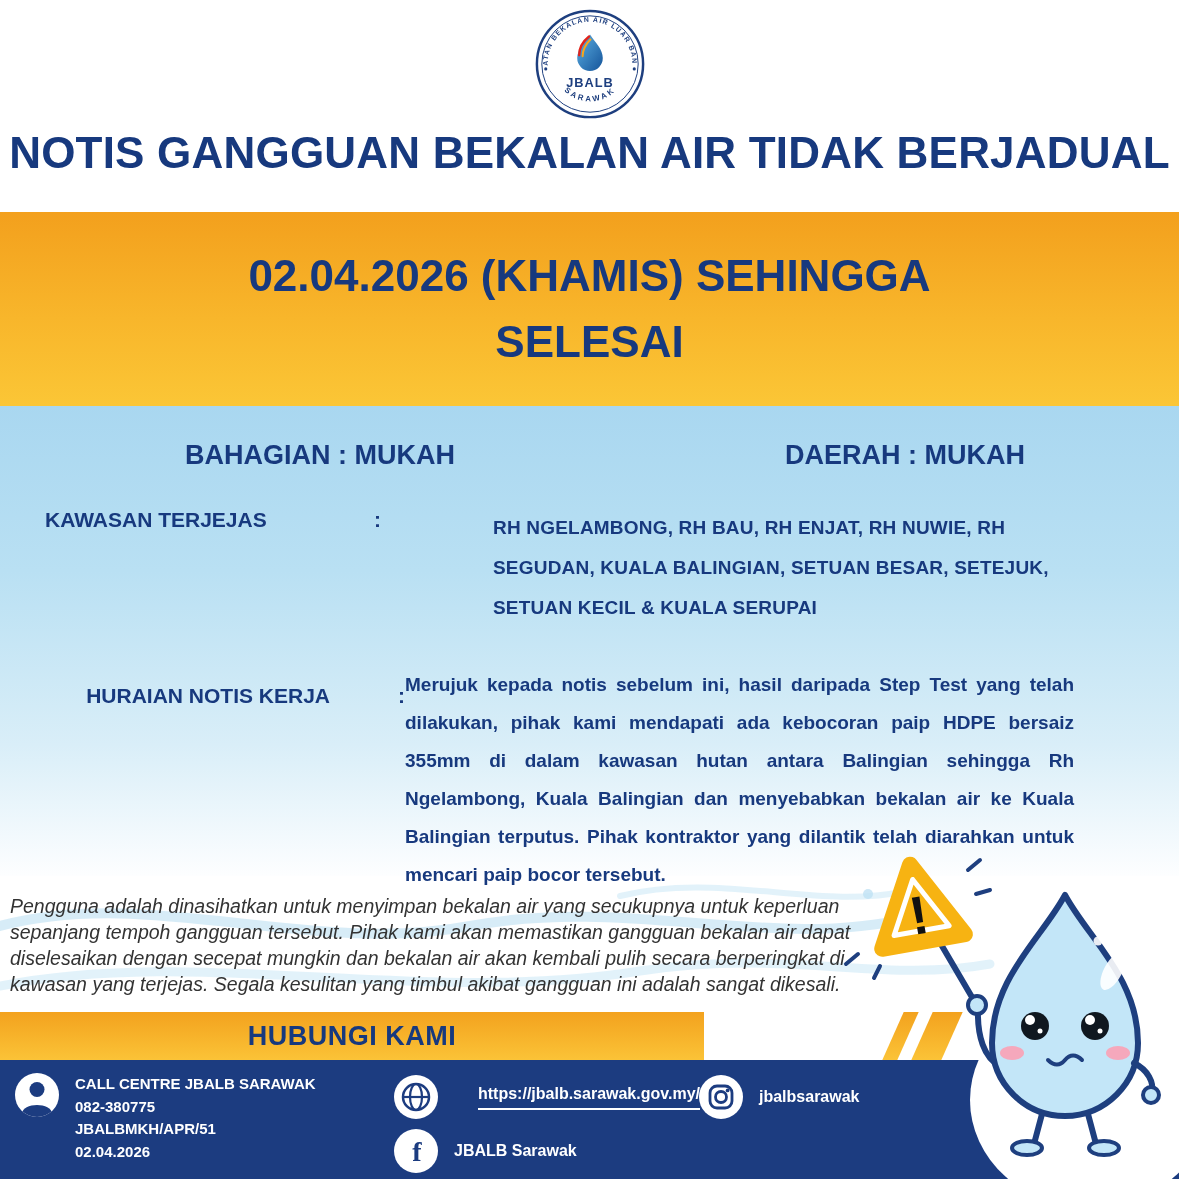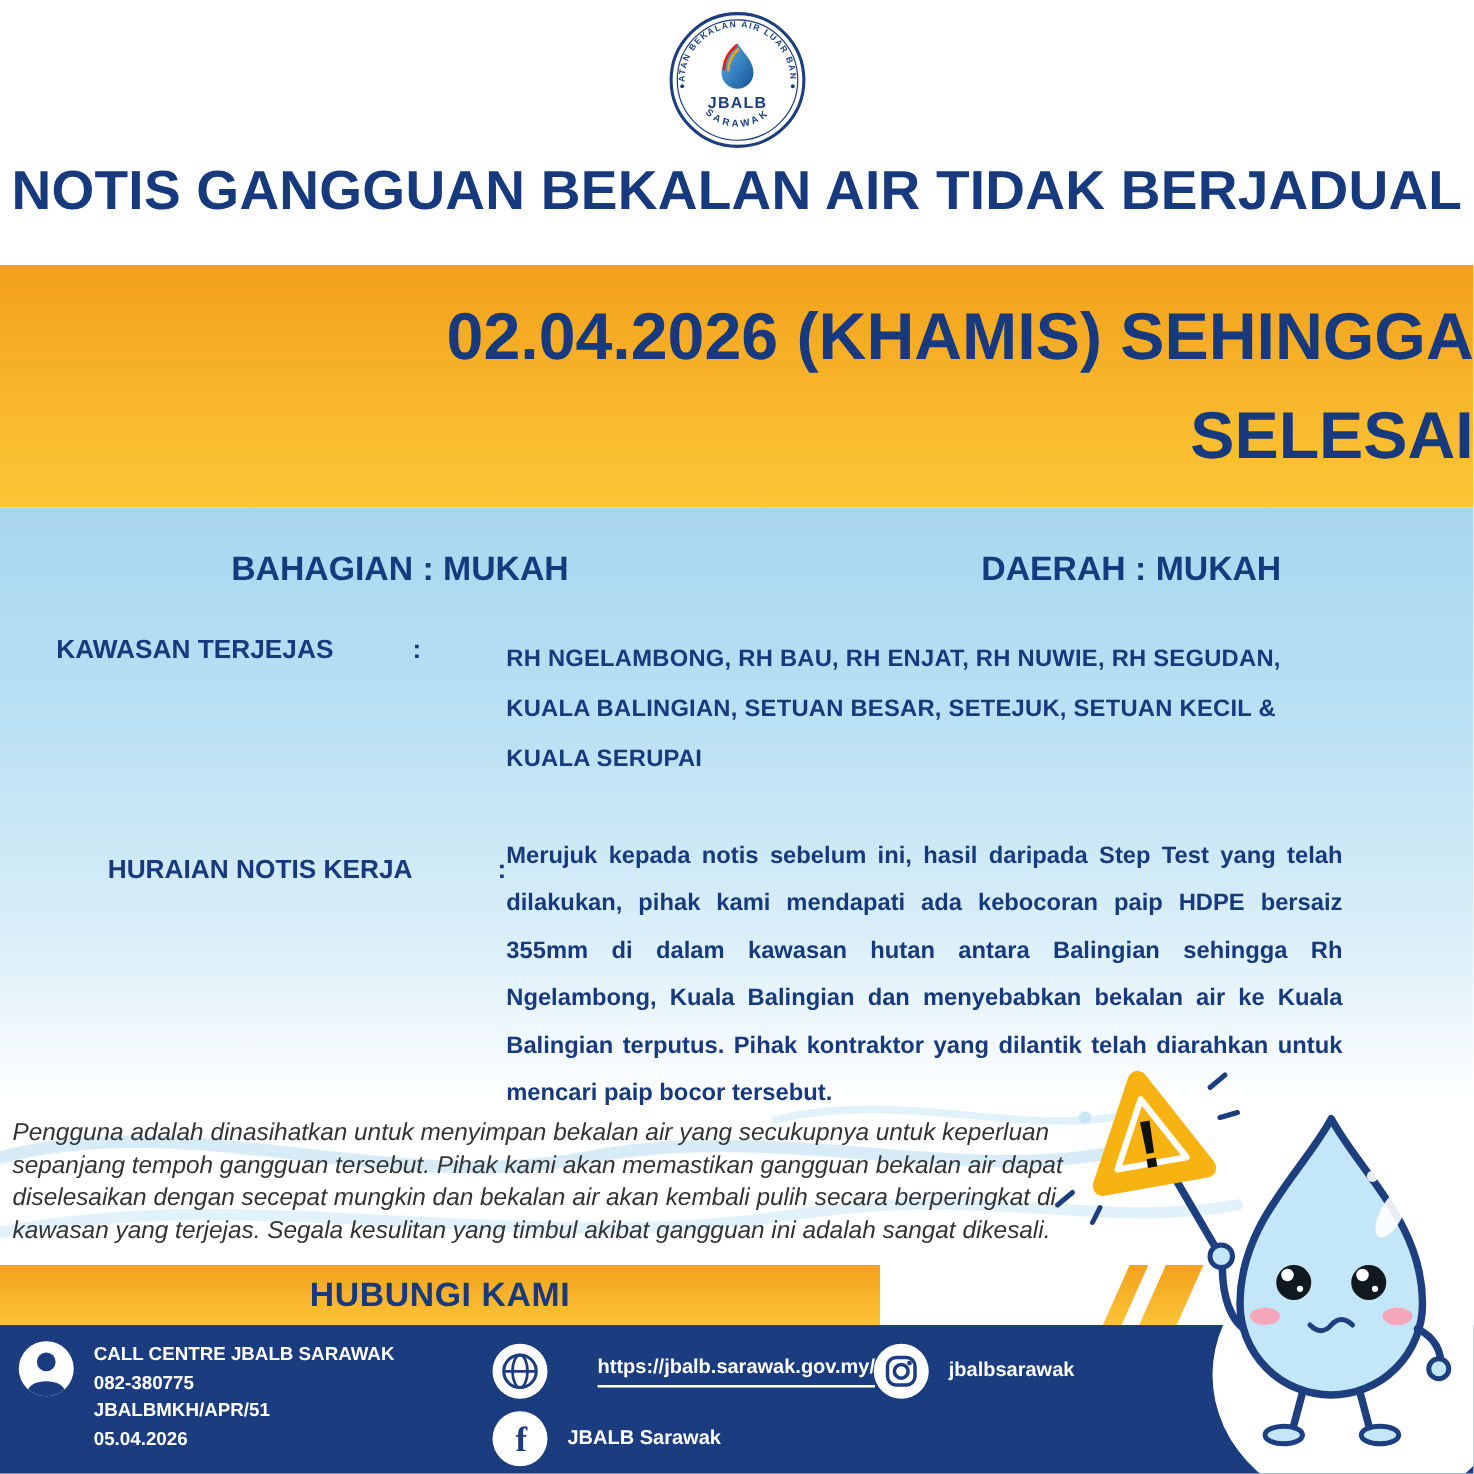--- a/index.html
+++ b/index.html
@@ -6,33 +6,33 @@
   body { width:1179px; height:1179px; background:#fff; font-family:"Liberation Sans",sans-serif; }
   .poster { position:relative; width:1179px; height:1179px; background:#fff; overflow:hidden; }
 
   
   .header { height:206px; text-align:center; position:relative; z-index:2; }
   .logo-svg { display:block; margin:6px auto 4px; }
   .title { font-size:44px; font-weight:800; color:#17397e; letter-spacing:0.2px; white-space:nowrap; }
 
   
   .date-banner { height:194px; background:linear-gradient(180deg,#f3a01d 0%,#f8b62b 55%,#fbc636 100%);
-    display:flex; flex-direction:column; align-items:flex-end; justify-content:center;
-    color:#17397e; font-weight:800; font-size:53px; line-height:1.5; position:relative; z-index:2; }
+    display:flex; flex-direction:column; align-items:center; justify-content:center;
+    color:#17397e; font-weight:800; font-size:44px; line-height:1.5; position:relative; z-index:2; }
 
   
   .content { height:470px; background:linear-gradient(180deg,#a9d7f0 0%,#b9e0f3 35%,#d9eef8 72%,#fdfeff 100%);
     padding-top:34px; color:#17397e; position:relative; z-index:2; }
   .region-row { display:flex; justify-content:space-between; padding:0 154px 0 185px;
     font-size:27px; font-weight:800; height:34px; }
   .field-row { display:grid; grid-template-columns:285px 75px auto; padding-left:45px; padding-right:105px; }
   .field-row .label { font-size:21px; font-weight:800; }
   .field-row .sep { font-size:21px; font-weight:800; }
   .field-row .value { font-size:19px; font-weight:700; }
-  .row-kawasan { margin-top:34px; }
+  .row-kawasan { margin-top:34px;gap:44px; }
   .row-kawasan .value { line-height:2.1; letter-spacing:0.2px; }
   .row-huraian { margin-top:18px; }
   .row-huraian .label, .row-huraian .sep { padding-top:38px;text-align:right; }
   .row-huraian .value { text-align:justify; line-height:2.0;margin-top:20px; }
 
   
   .disclaimer-wrap { position:relative; height:136px; z-index:2; }
   .splash-svg { position:absolute; left:0; top:-20px; width:1179px; height:190px; z-index:0; pointer-events:none; }
   .disclaimer { position:relative; z-index:1; padding:18px 312px 0 10px; font-style:italic;
     font-size:19.5px; line-height:1.33; color:#333; }
@@ -151,21 +151,21 @@
         <circle cx="23" cy="23" r="22" fill="#ffffff"></circle>
         <g clip-path="url(#pclip)">
           <circle cx="23" cy="17.5" r="7.5" fill="#1c3c80"></circle>
           <path d="M8,42 C8,30 38,30 38,42 L38,48 8,48 Z" fill="#1c3c80"></path>
         </g>
       </svg>
       <div class="call-lines">
         <div>CALL CENTRE JBALB SARAWAK</div>
         <div>082-380775</div>
         <div>JBALBMKH/APR/51</div>
-        <div>05.04.2026</div>
+        <div>02.04.2026</div>
       </div>
     </div>
 
     <div class="fc fc-web">
       <svg width="46" height="46" viewBox="0 0 46 46">
         <circle cx="23" cy="23" r="22" fill="#ffffff"></circle>
         <circle cx="23" cy="23" r="13" fill="none" stroke="#1c3c80" stroke-width="2.5"></circle>
         <ellipse cx="23" cy="23" rx="6" ry="13" fill="none" stroke="#1c3c80" stroke-width="2.2"></ellipse>
         <line x1="10" y1="23" x2="36" y2="23" stroke="#1c3c80" stroke-width="2.2"></line>
       </svg>

